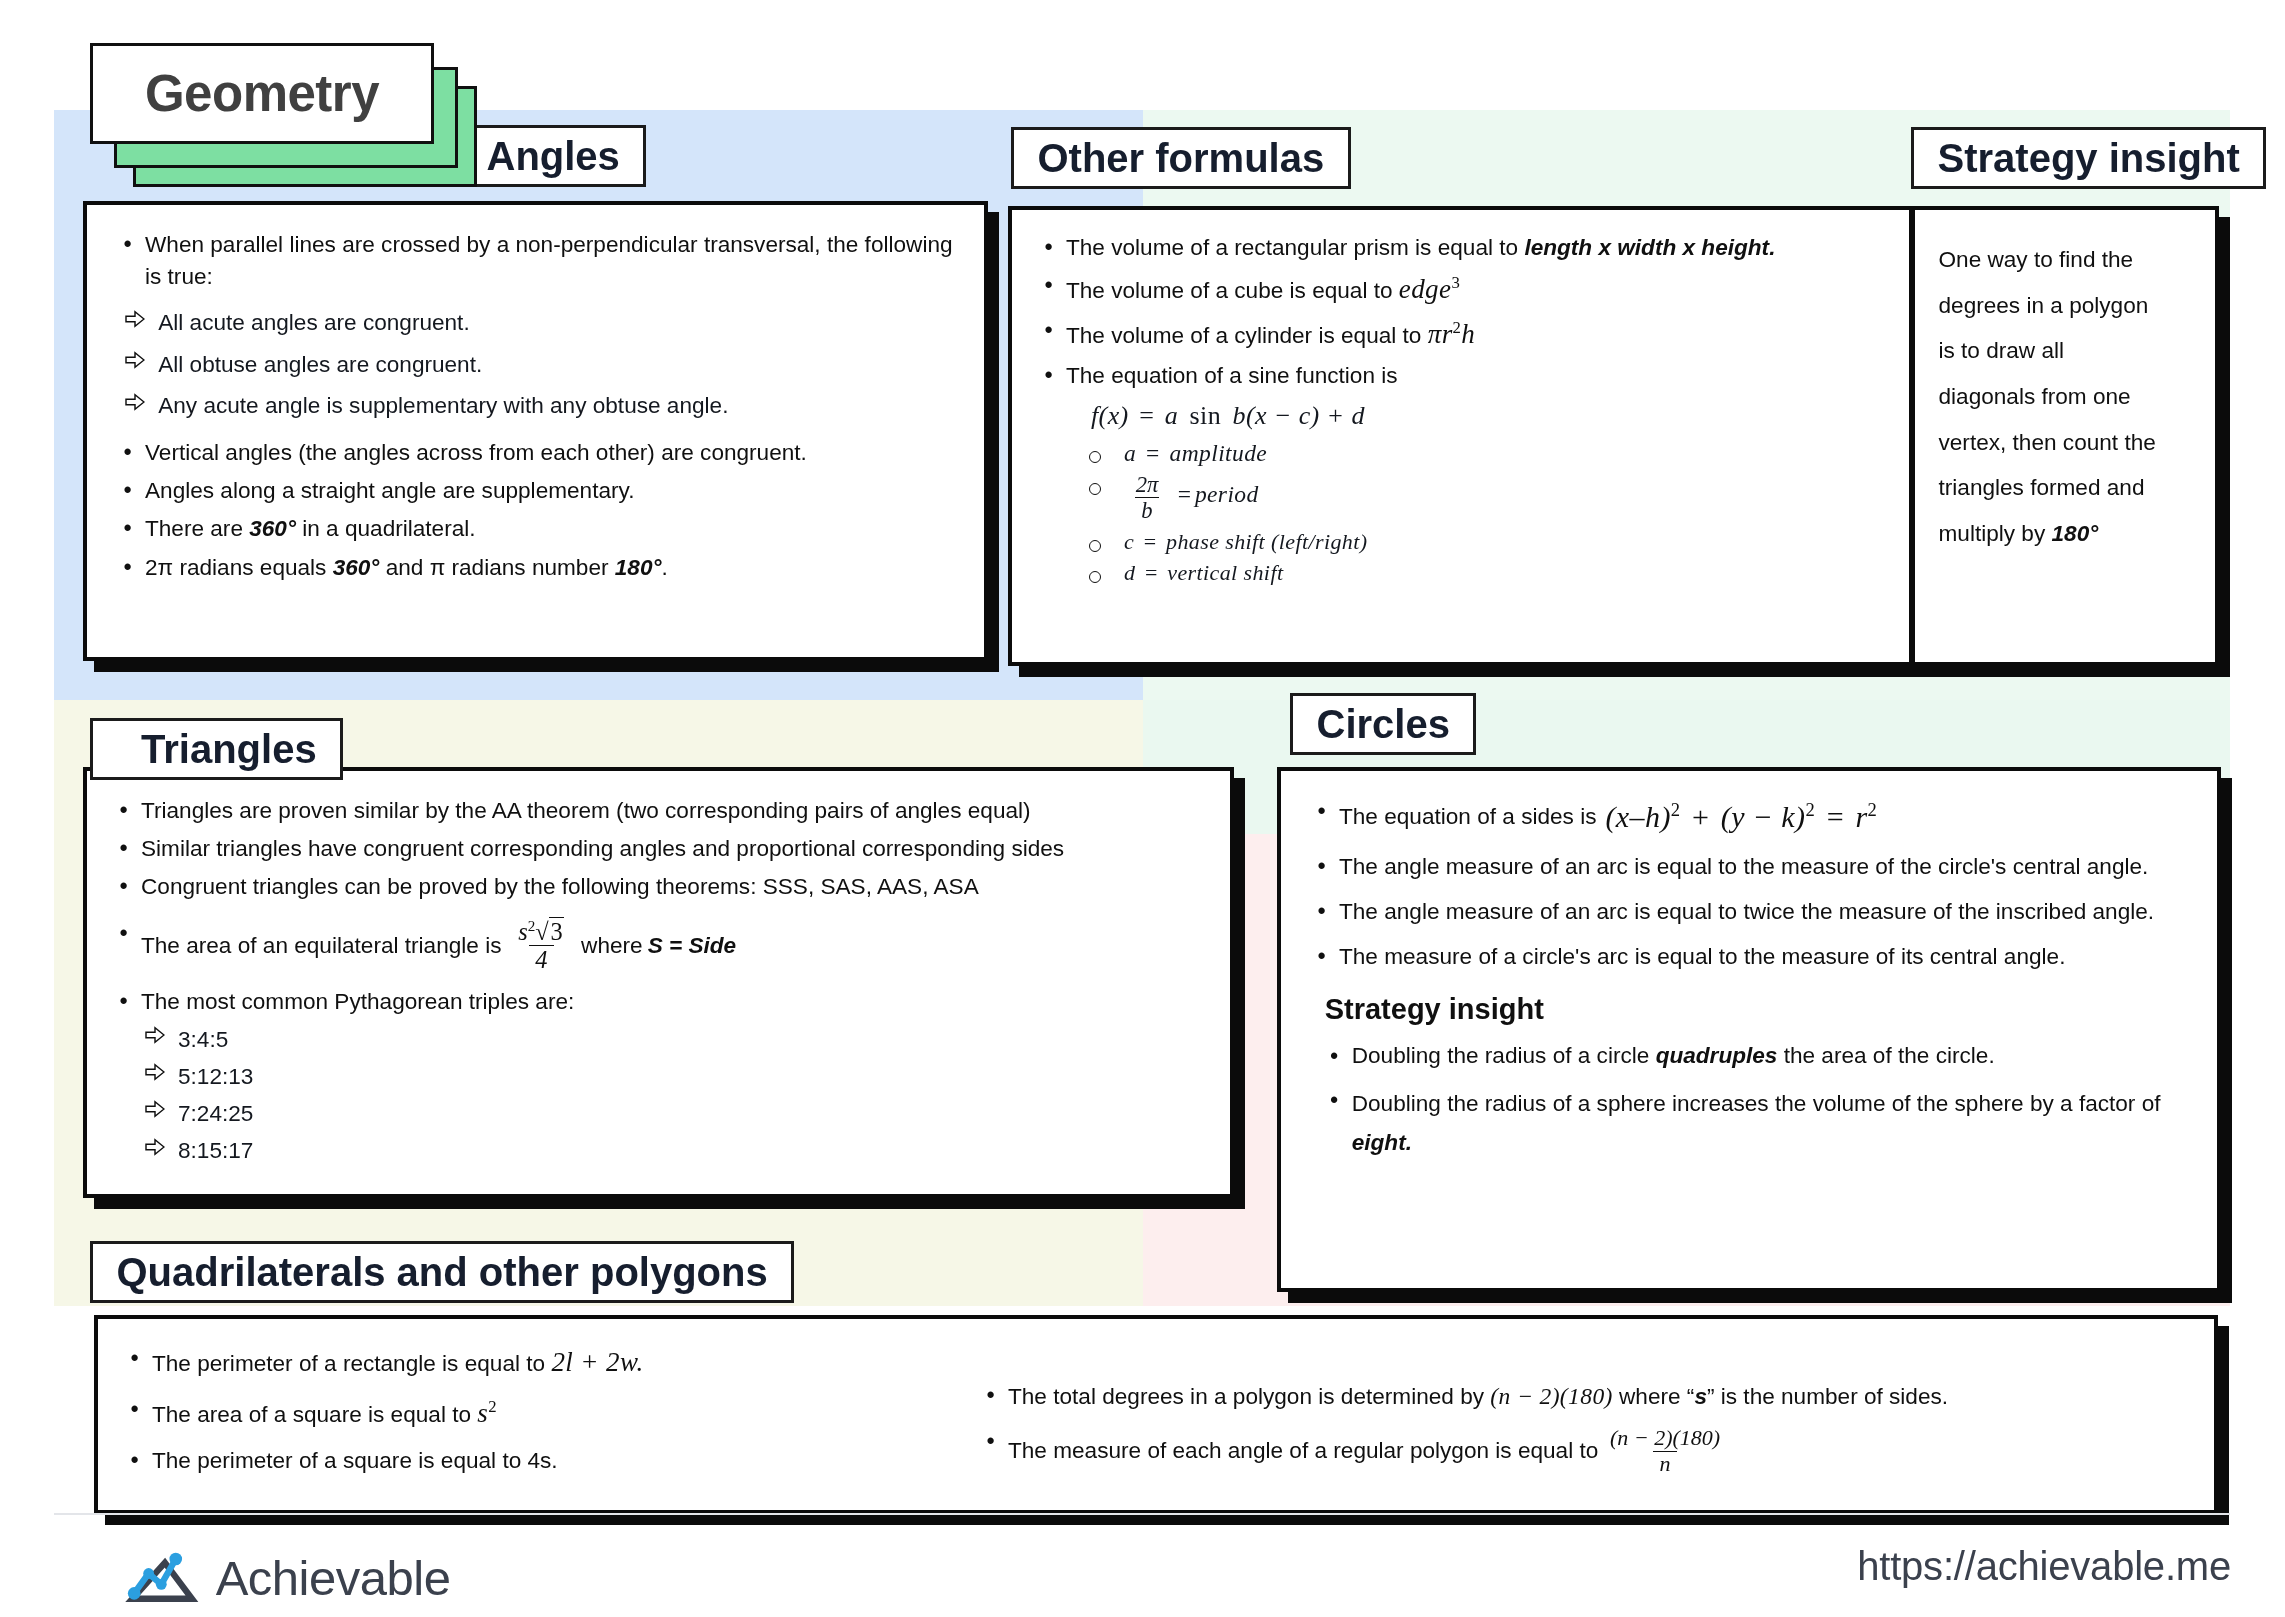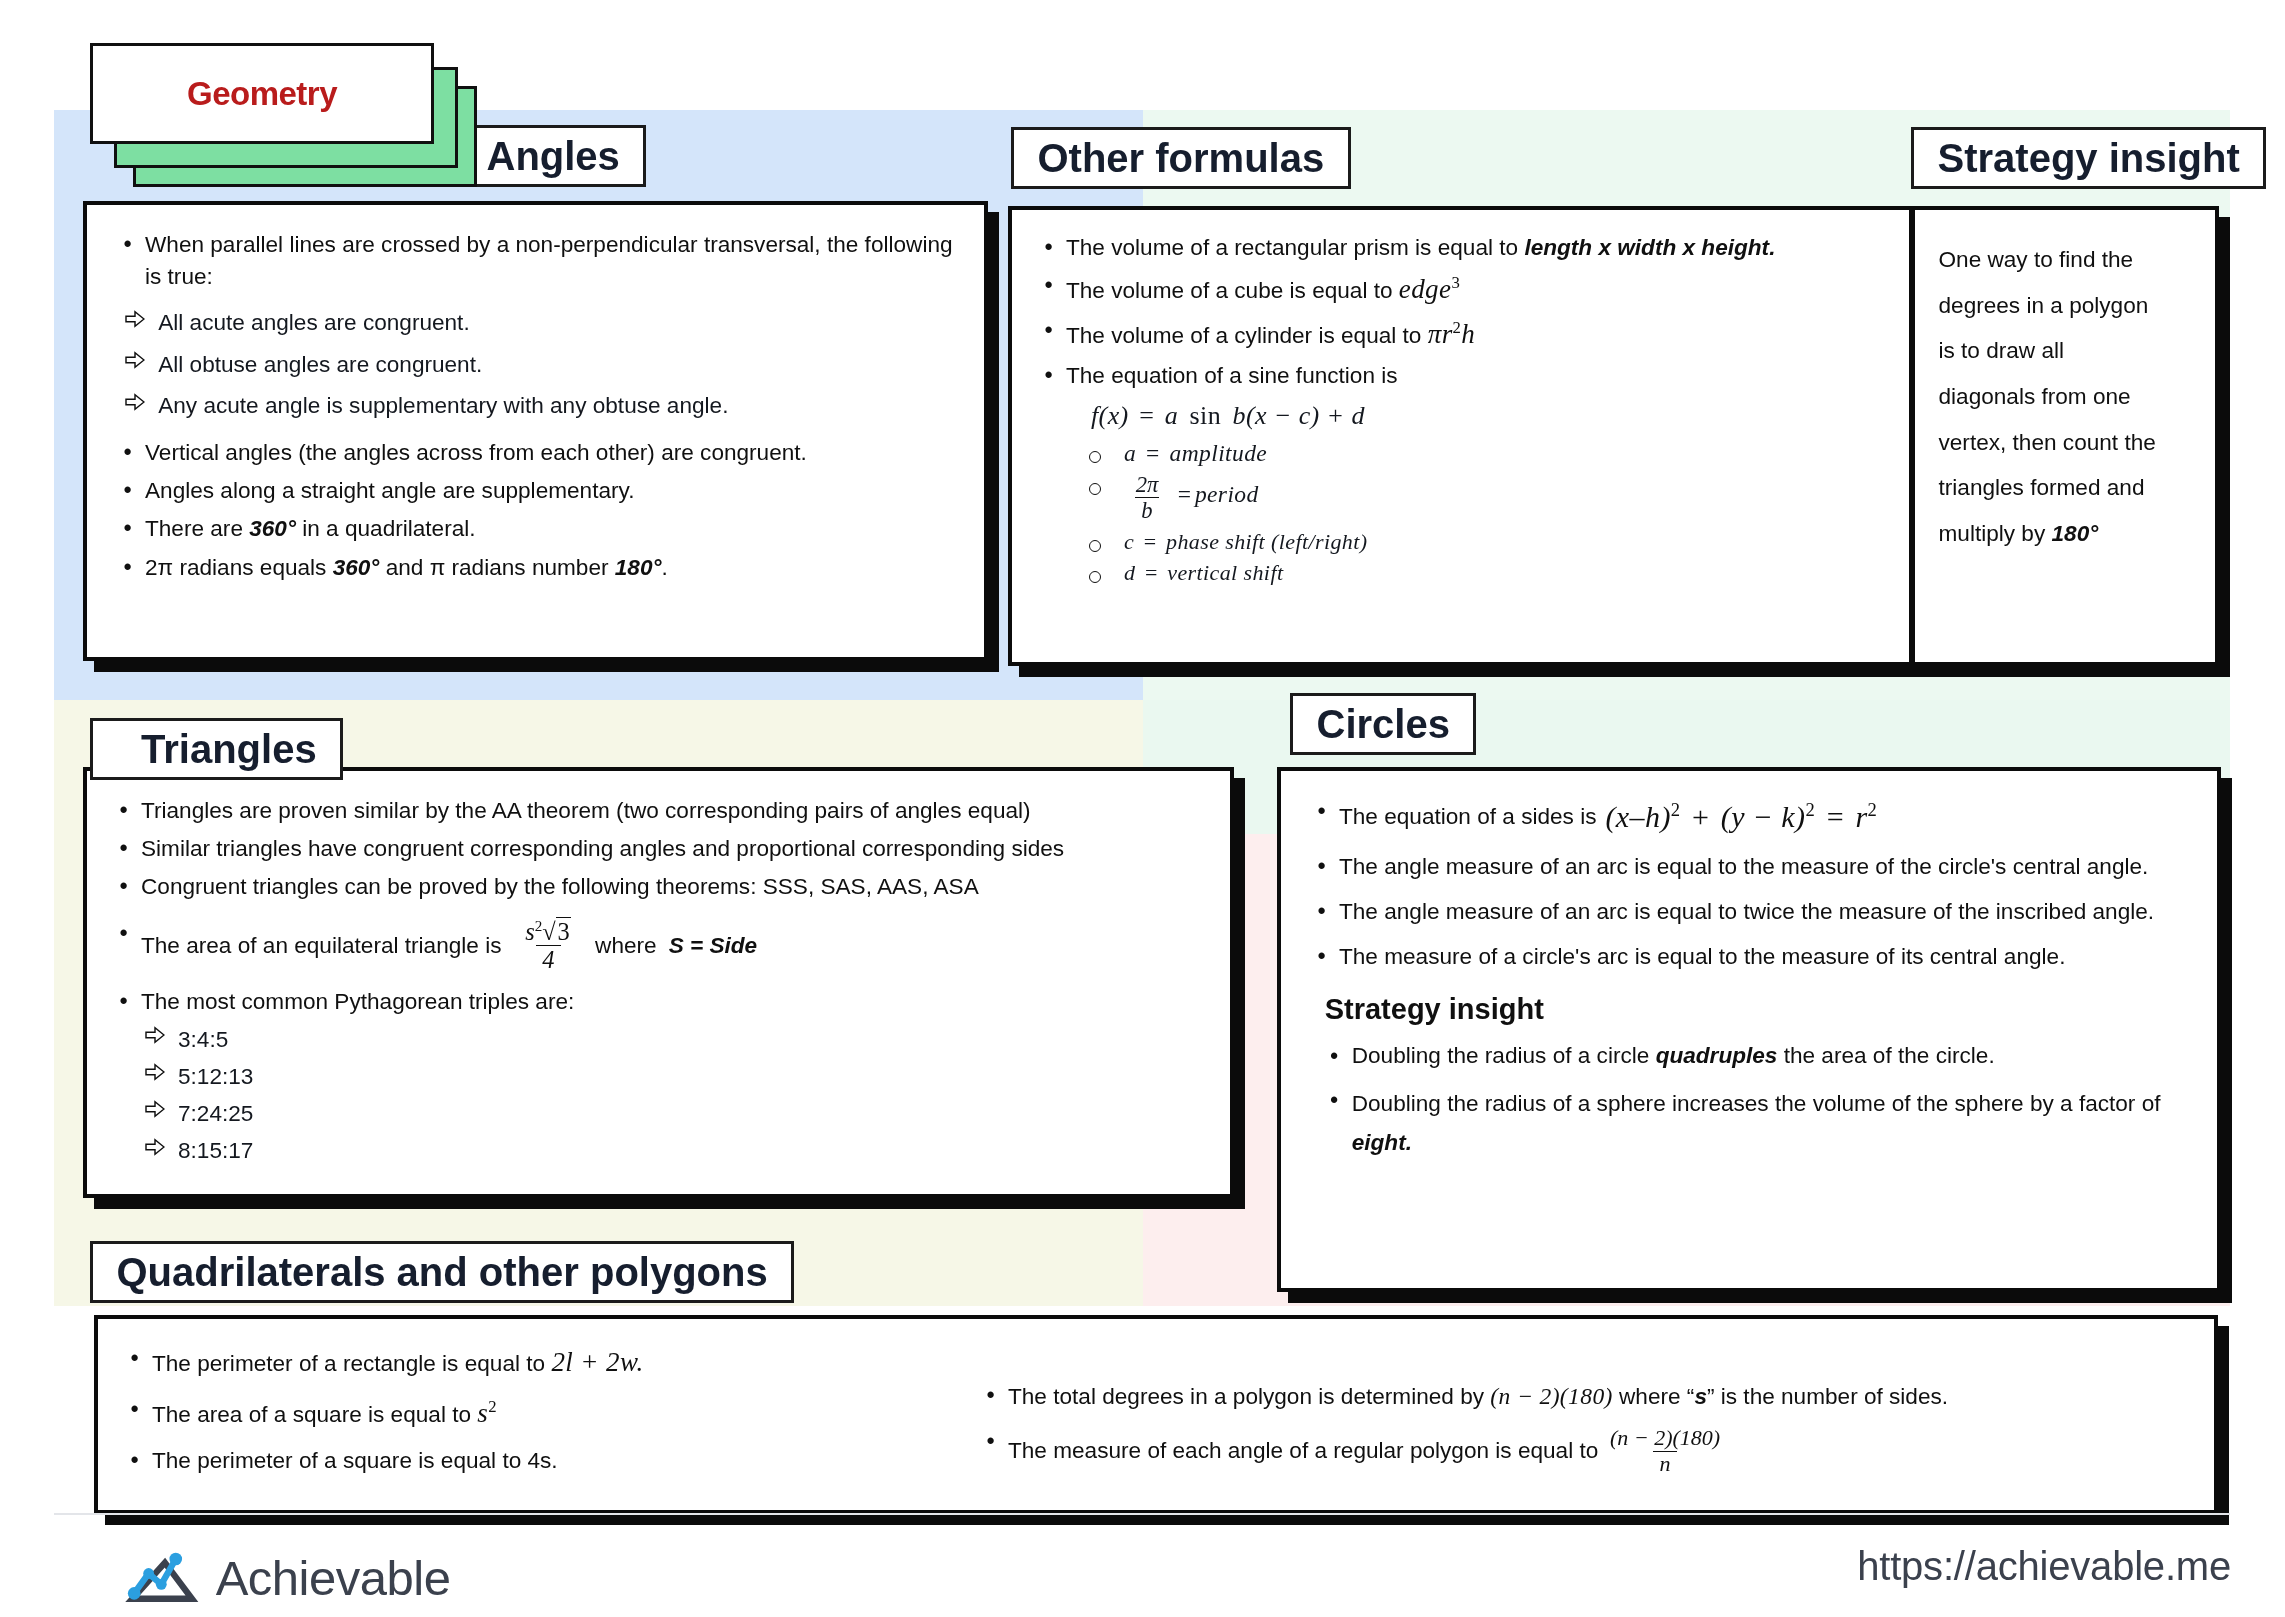--- a/index.html
+++ b/index.html
@@ -38,21 +38,21 @@
   #title-shadow-2 { left: 43px; top: 43px; width: 344px; height: 101px; }
   #title-shadow-1 { left: 23.5px; top: 23.5px; width: 344px; height: 101px; }
   #title-card {
     position: relative;
     width: 344px; height: 101px;
     background: #ffffff;
     border: 3.6px solid #101010;
     display: flex; align-items: center; justify-content: center;
   }
   #title-card .title-text {
-    font-size: 33px; font-weight: 700; letter-spacing: -0.5px; color: #b91c1c;
+    font-size: 51px; font-weight: 700; letter-spacing: -0.5px; color: #404040;
   }
 
   
   .sec-tab {
     position: absolute;
     z-index: 11;
     background: #ffffff;
     border: 3.6px solid #1b1b1b;
     display: flex; align-items: center; justify-content: center;
     padding: 0 23.5px;
@@ -309,21 +309,21 @@
     <span>Triangles</span>
   </div>
   <div class="panel" id="panel-tri">
     <ul class="bl t tight">
       <li><span>Triangles are proven similar by the AA theorem (two corresponding pairs of angles equal)</span></li>
       <li><span>Similar triangles have congruent corresponding angles and proportional corresponding sides</span></li>
       <li><span>Congruent triangles can be proved by the following theorems: SSS, SAS, AAS, ASA</span></li>
     </ul>
 
     <ul class="bl t" style="margin-top:14.5px;">
-      <li style="display:flex; align-items:center; gap:12px; flex-wrap:nowrap;">
+      <li style="display:flex; align-items:center; gap:5px; flex-wrap:nowrap;">
         <span>The area of an equilateral triangle is</span>
         <span class="frac" style="font-size:24.4px;">
           <span class="num"><span>s</span><sup class="ms">2</sup><span class="rad"><span class="rsym">√</span><span class="rbody">3</span></span></span>
           <span class="den">4</span>
         </span>
         <span> where </span>
           <span class="bi">S = Side</span>
       </li>
       <li style="margin-bottom:5.4px;">
         <span>The most common Pythagorean triples are:</span>

